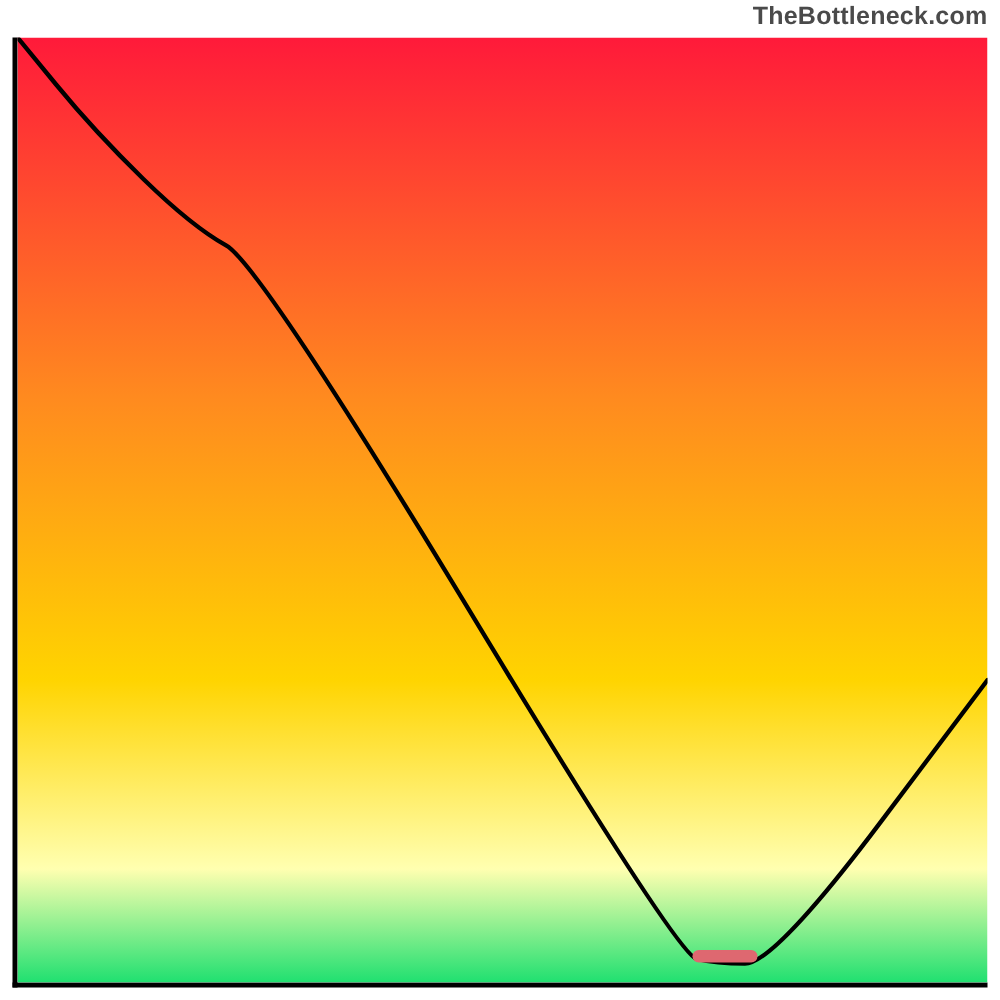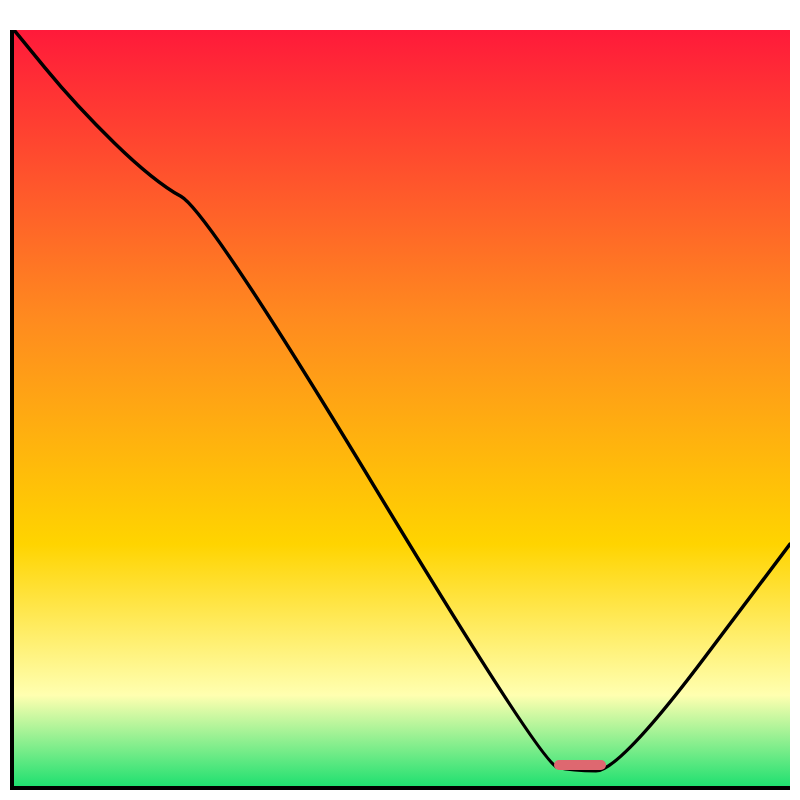--- a/index.html
+++ b/index.html
@@ -59,20 +59,21 @@
     color: #4a4a4a;
     z-index: 5;
     letter-spacing: 0.2px;
   }
 </style>
 </head>
 <body>
 
 <div class="chart-frame">
 
+  <div class="watermark">TheBottleneck.com</div>
 
   <div class="plot-area">
 
     <svg class="gradient-bg" viewBox="0 0 780 760" preserveAspectRatio="none">
       <defs>
         <linearGradient id="bg-grad" x1="0" y1="0" x2="0" y2="1">
 
         <stop offset="0%" stop-color="#ff1a3a"></stop>
             <stop offset="38%" stop-color="#ff8a1f"></stop>
             <stop offset="68%" stop-color="#ffd400"></stop>

